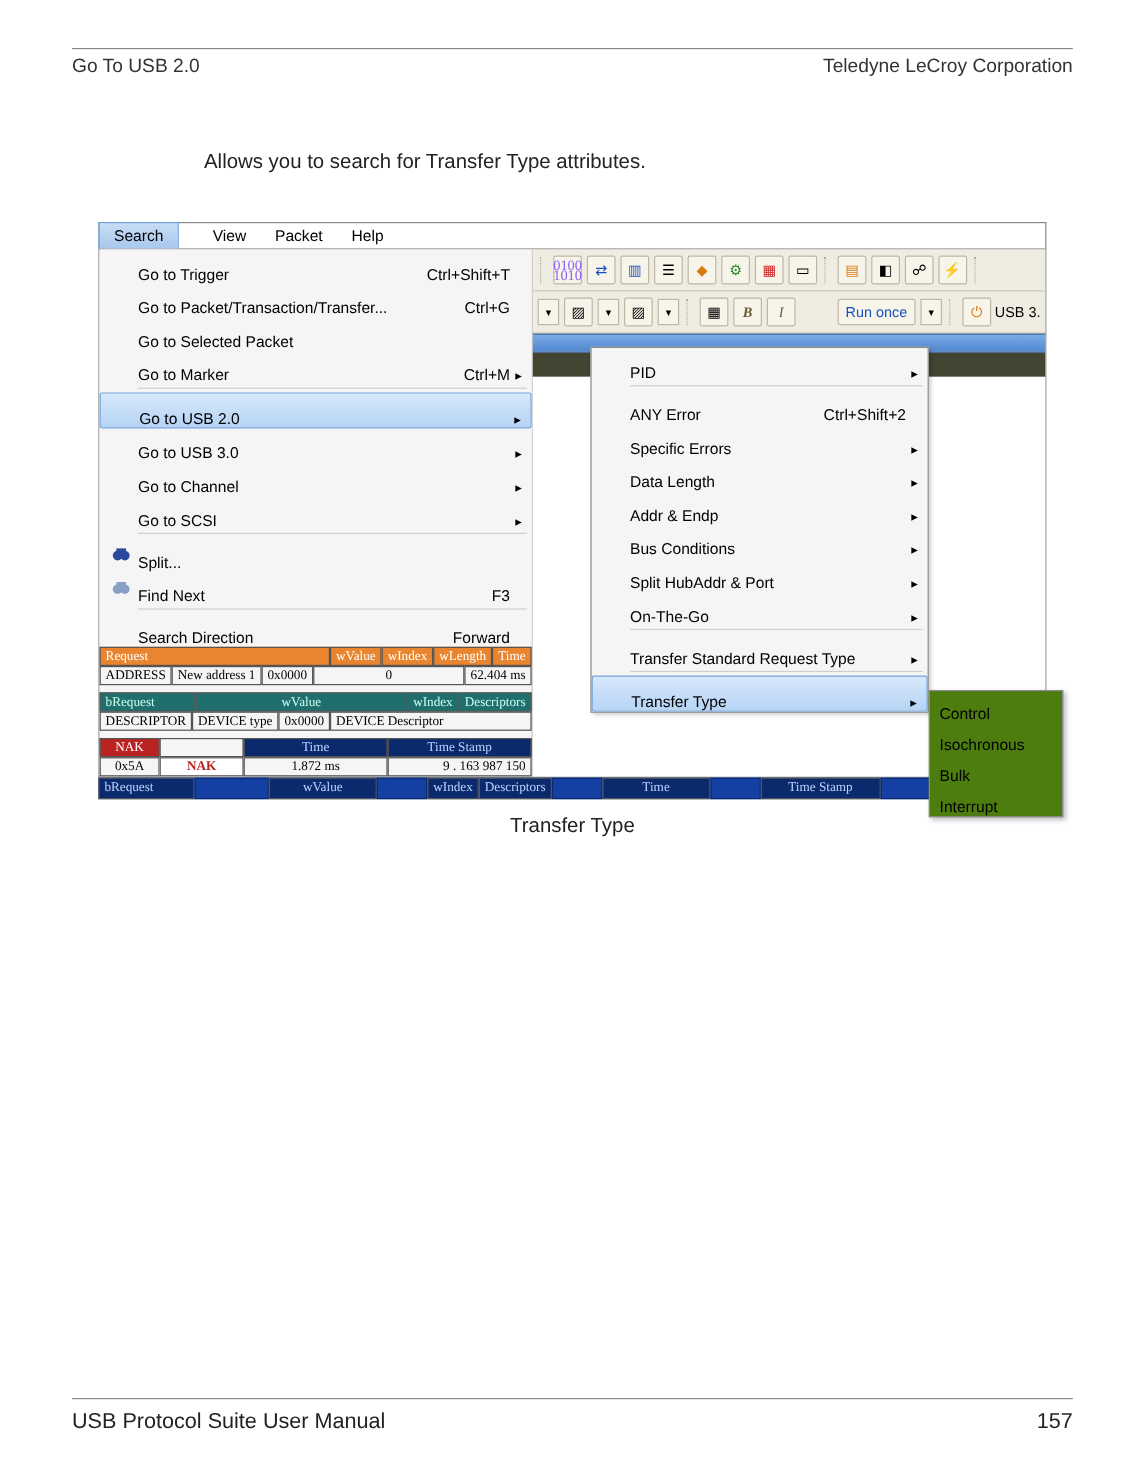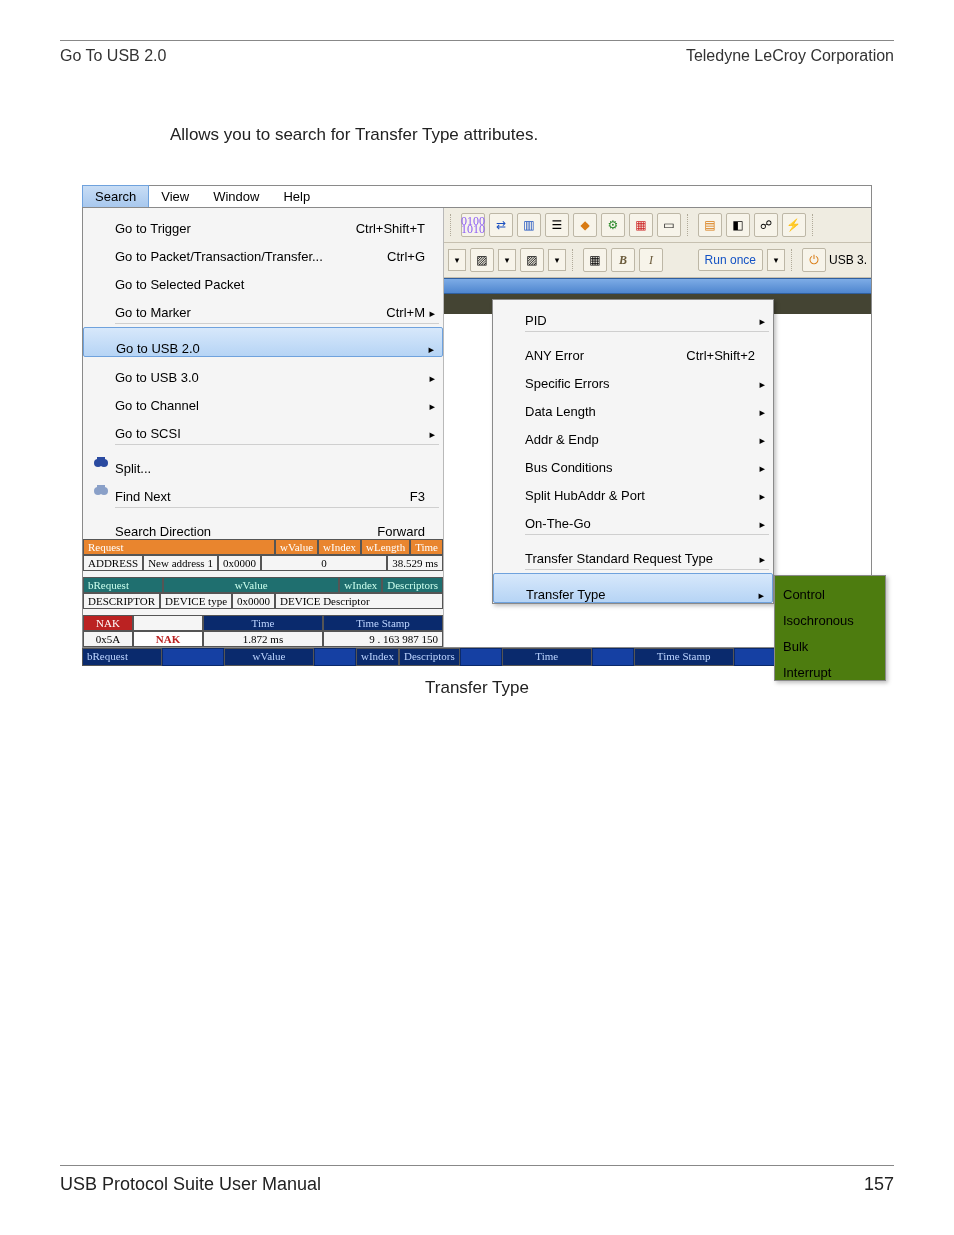--- a/index.html
+++ b/index.html
@@ -4,21 +4,21 @@
 <style>
   html,body{margin:0;padding:0;font-family:"Segoe UI",Arial,sans-serif;color:#222;background:#fff}
   .page{width:954px;height:1235px;margin:0 auto;position:relative;box-sizing:border-box;padding:40px 60px}
   .hdr-line{border-top:1px solid #888;margin-bottom:6px}
   .hdr{display:flex;justify-content:space-between;font-size:16px;color:#333;margin-bottom:60px}
   .intro{font-size:17px;margin:0 0 40px 110px}
   .screenshot{margin-left:22px;width:790px;font-size:13px;color:#000}
   
   .menubar{display:flex;background:#fff;border:1px solid #8a8a8a;border-bottom:none}
   .menubar .mi{padding:3px 12px}
-  .menubar .mi.sel{background:linear-gradient(#c8ddf5,#a8c8ee);border:1px solid #6fa2dd;border-bottom:none;margin:-1px 0 0 -1px}
+  .menubar .mi.sel{background:linear-gradient(#c8ddf5,#a8c8ee);border:1px solid #6fa2dd;border-bottom:none;margin:-1px 16px 0 -1px}
   
   .cols{display:flex;border:1px solid #8a8a8a;border-top:1px solid #8a8a8a}
   .leftcol{width:360px;border-right:1px solid #b9b9b9;background:#f5f5f5}
   .menu-list{background:#f5f5f5}
   .menu-list .row{display:flex;align-items:flex-end;height:28px;padding:0 8px 0 4px;position:relative}
   .menu-list .row .gutter{width:28px;height:100%;display:flex;align-items:center;justify-content:center}
   .menu-list .row .lbl{flex:1;white-space:nowrap}
   .menu-list .row .accel{color:#000;white-space:nowrap;margin-left:8px}
   .menu-list .row .arrow{width:10px;text-align:right;font-size:11px}
   .menu-list .sep{height:1px;background:#cfcfcf;margin:3px 4px 3px 32px}
@@ -28,21 +28,21 @@
   .rightcol{flex:1;background:#e8e3d6;display:flex;flex-direction:column}
   .tbrow{display:flex;align-items:center;height:30px;padding:2px 4px;gap:4px;background:#efece1;border-bottom:1px solid #c6c0b0}
   .tbrow .ico{width:22px;height:22px;border:1px solid #bdb7a6;border-radius:2px;display:flex;align-items:center;justify-content:center;font-size:12px;background:#f7f4ea}
   .tbrow .grp-sep{width:4px;height:22px;border-left:1px dotted #b0aa99;margin:0 2px}
   .tbrow .runonce{color:#1452c4;font-size:12px;padding:0 6px;border:1px solid #bdb7a6;background:#f7f4ea;border-radius:2px;height:20px;display:flex;align-items:center}
   .tbrow .dd{width:16px;height:20px;border:1px solid #bdb7a6;background:#f7f4ea;display:flex;align-items:center;justify-content:center;font-size:9px}
   .tbrow .usb3{display:flex;align-items:center;gap:3px;font-size:12px}
   .bluebar{height:14px;background:linear-gradient(#7dace6,#4f86cf);border-top:1px solid #305f9e;border-bottom:1px solid #305f9e}
   .darkgap{height:20px;background:#443}
   
-  .submenu{position:absolute;left:410px;top:114px;width:280px;background:#f5f5f5;border:1px solid #8a8a8a;box-shadow:2px 2px 4px rgba(0,0,0,.25)}
+  .submenu{position:absolute;left:410px;top:104px;width:280px;background:#f5f5f5;border:1px solid #8a8a8a;box-shadow:2px 2px 4px rgba(0,0,0,.25)}
   .submenu .row{height:28px}
   .submenu .sep{margin:3px 4px 3px 32px}
   
   .submenu2{position:absolute;left:692px;top:390px;width:110px;background:#4d7c0f;border:1px solid #8a8a8a;box-shadow:2px 2px 4px rgba(0,0,0,.25)}
   .submenu2 .row{height:26px;padding-left:8px}
   
   .trace{font-family:Liberation Serif, serif;font-size:11px}
   .trace .tline{display:flex}
   .trace .cell{border:1px solid #555;padding:1px 4px;white-space:nowrap}
   .trace .cell.red{background:#e9852e;color:#fff}
@@ -70,21 +70,21 @@
   <span>Teledyne LeCroy Corporation</span>
 </div>
 
 <p class="intro">Allows you to search for Transfer Type attributes.</p>
 
 <div class="screenshot" style="position:relative">
 
   <div class="menubar">
     <div class="mi sel">Search</div>
     <div class="mi">View</div>
-    <div class="mi">Window</div>
+    <div class="mi">Packet</div>
     <div class="mi">Help</div>
   </div>
 
   <div class="cols">
 
     <div class="leftcol">
       <div class="menu-list">
         <div class="row">
           <span class="gutter"></span>
           <span class="lbl">Go to Trigger</span>
@@ -168,21 +168,21 @@
           <div class="cell red">wValue</div>
           <div class="cell red">wIndex</div>
           <div class="cell red">wLength</div>
           <div class="cell red">Time</div>
         </div>
         <div class="tline">
           <div class="cell">ADDRESS</div>
           <div class="cell">New address 1</div>
           <div class="cell">0x0000</div>
           <div class="cell" style="flex:1;text-align:center">0</div>
-          <div class="cell">38.529 ms</div>
+          <div class="cell">62.404 ms</div>
         </div>
         <div style="height:6px"></div>
         <div class="tline">
           <div class="cell teal" style="width:70px">bRequest</div>
           <div class="cell teal" style="flex:1;text-align:center">wValue</div>
           <div class="cell teal">wIndex</div>
           <div class="cell teal">Descriptors</div>
         </div>
         <div class="tline">
           <div class="cell">DESCRIPTOR</div>

